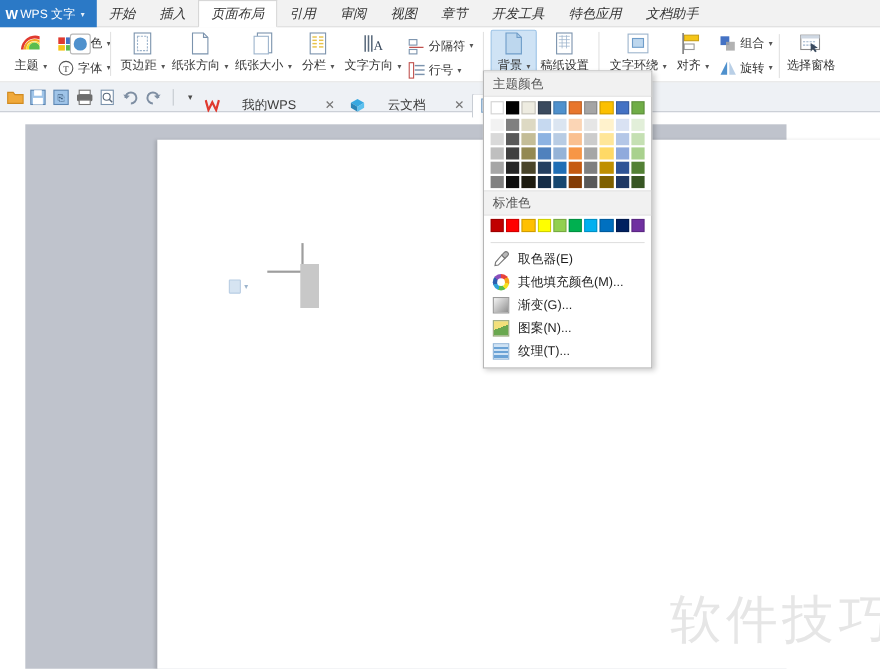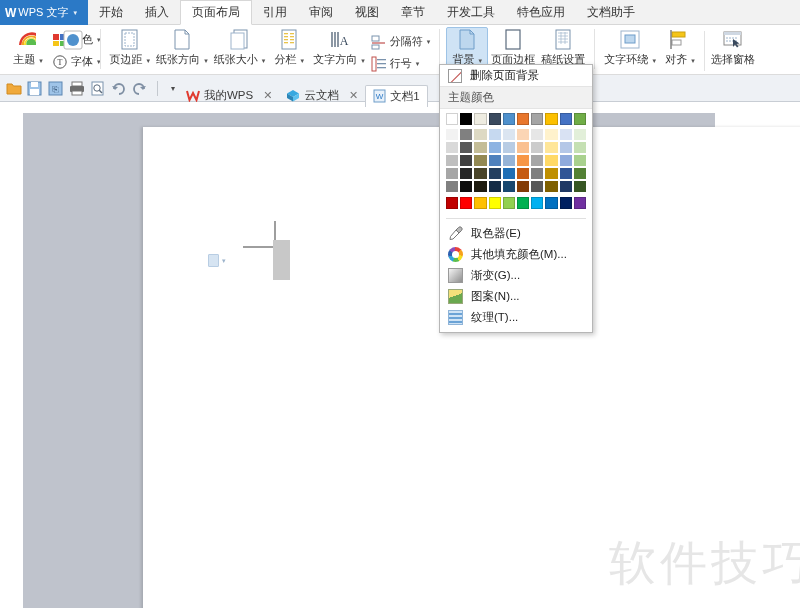--- a/index.html
+++ b/index.html
@@ -21,21 +21,21 @@
   }
   .wps-logo {
     width: 88px; height: 25px; background: #2b79c6;
     display: flex; align-items: center; gap: 3px;
     padding-left: 5px; color: #ffffff; font-size: 11px;
   }
   .wps-logo .w-glyph {
     font-size: 12px; font-weight: bold; letter-spacing: -1px;
   }
   .wps-logo .caret { font-size: 7px; margin-left: 2px; opacity: .9; }
-  .menu-items { display: flex; align-items: flex-start; }
+  .menu-items { display: flex; align-items: flex-start; font-style: italic; }
   .menu-item {
     padding: 0 11px; font-size: 12px; color: #333333;
     display: flex; align-items: center; cursor: default;
     height: 25px;
   }
   .menu-item.active {
     background: #ffffff;
     border-left: 1px solid #d7d7d7;
     border-right: 1px solid #d7d7d7;
     border-top: 1px solid #d7d7d7;
@@ -82,21 +82,21 @@
     position: absolute; left: 0; top: 75px; width: 800px; height: 27px;
     background: #eef1f5; border-bottom: 1px solid #c8cdd4;
     display: flex; align-items: center;
   }
   .qicons { display: flex; align-items: center; gap: 4px; padding-left: 5px; }
   .qi { width: 17px; height: 17px; display: flex; align-items: center; justify-content: center; cursor: default; }
   .qsep { width: 1px; height: 15px; background: #c4c9cf; margin: 0 5px; }
   .qcaret { font-size: 8px; color: #4a4a4a; padding: 0 4px; cursor: default; }
   .doctabs { display: flex; align-items: flex-end; height: 27px; }
   .dtab {
-    display: flex; align-items: center; gap: 4px;
+    display: flex; align-items: center; gap: 20px;
     height: 22px; padding: 0 7px; font-size: 11.5px; color: #3b3b3b;
     cursor: default; position: relative; top: 5px;
   }
   .dtab.active { background: #ffffff; border: 1px solid #c8cdd4; border-bottom: none; border-radius: 2px 2px 0 0; }
   .dtab .x { font-size: 11px; color: #777; margin-left: 6px; cursor: default; }
 
   
   .workspace {
     position: absolute; left: 0; top: 113px; width: 692px; height: 506px;
     background: #bfc3cc;
@@ -374,28 +374,20 @@
         <svg width="22" height="22" viewBox="0 0 22 22">
           <path d="M4 1 H14 L18 5 V20 H4 Z" fill="#bdd7ee" stroke="#6f9dc9"></path>
           <path d="M14 1 V5 H18" fill="none" stroke="#6f9dc9"></path>
         </svg>
       </span>
       <span class="lbl"><span>背景</span> <span class="caretdn">▾</span></span>
     </div>
     <div class="bigbtn">
       <span class="ico ico22">
         <svg width="22" height="22" viewBox="0 0 22 22">
-          <rect x="4" y="1" width="14" height="19" fill="#fff" stroke="#5b6b7d" stroke-width="1.2"></rect>
-        </svg>
-      </span>
-      <span class="lbl">页面边框</span>
-    </div>
-    <div class="bigbtn">
-      <span class="ico ico22">
-        <svg width="22" height="22" viewBox="0 0 22 22">
           <rect x="4" y="1" width="14" height="19" fill="#fff" stroke="#7b93ad"></rect>
           <g stroke="#9db4cc" stroke-width=".7">
             <line x1="6" y1="4" x2="16" y2="4"></line>
               <line x1="6" y1="7" x2="16" y2="7"></line>
             <line x1="6" y1="10" x2="16" y2="10"></line>
               <line x1="6" y1="13" x2="16" y2="13"></line>
             <line x1="9" y1="3" x2="9" y2="15"></line>
               <line x1="13" y1="3" x2="13" y2="15"></line>
           </g>
         </svg>
@@ -419,20 +411,42 @@
     <div class="bigbtn">
       <span class="ico ico22">
         <svg width="22" height="22" viewBox="0 0 22 22">
           <rect x="3" y="3" width="13" height="5" fill="#f5c518" stroke="#c9a013"></rect>
           <rect x="3" y="11" width="9" height="5" fill="#fff" stroke="#9a9a9a"></rect>
           <line x1="2" y1="1" x2="2" y2="20" stroke="#6f6f6f" stroke-width="1.3"></line>
         </svg>
       </span>
       <span class="lbl"><span>对齐</span> <span class="caretdn">▾</span></span>
     </div>
+    <div class="col2">
+      <div class="smallbtn">
+        <span class="ico ico16">
+          <svg width="16" height="16" viewBox="0 0 16 16">
+            <rect x="1" y="1" width="8" height="8" fill="#4472c4"></rect>
+            <rect x="6" y="6" width="8" height="8" fill="#a5a5a5" opacity=".85"></rect>
+          </svg>
+        </span>
+        <span class="lbl">组合</span>
+        <span class="caretdn">▾</span>
+      </div>
+      <div class="smallbtn">
+        <span class="ico ico16">
+          <svg width="16" height="16" viewBox="0 0 16 16">
+            <path d="M7 2 L7 14 L1 14 Z" fill="#4f91cd"></path>
+            <path d="M9 2 L9 14 L15 14 Z" fill="#b9cfe6"></path>
+          </svg>
+        </span>
+        <span class="lbl">旋转</span>
+        <span class="caretdn">▾</span>
+      </div>
+    </div>
 
     <div class="rsep"></div>
 
     <div class="bigbtn">
       <span class="ico ico22">
         <svg width="22" height="22" viewBox="0 0 22 22">
           <rect x="2" y="3" width="17" height="13" fill="#fff" stroke="#8a8a8a"></rect>
           <rect x="2" y="3" width="17" height="3" fill="#cfd8e3"></rect>
           <g stroke="#9db4cc" stroke-dasharray="2 1">
               <line x1="4" y1="9" x2="16" y2="9"></line>
@@ -538,24 +552,20 @@
     </div>
     <div class="obj-vline"></div>
     <div class="obj-hline"></div>
     <div class="obj-box"></div>
     <div class="wm">软件技巧</div>
   </div>
 </div>
 
 <div class="dropdown">
 
-  <div class="dd-row">
-    <span class="noback-ico"></span>
-    <span>删除页面背景</span>
-  </div>
 
   <div class="dd-hdr">主题颜色</div>
 
   <div class="swatch-area">
     <div class="sw-row" id="themeBase">
         <div class="sw" style="background: rgb(255, 255, 255);"></div>
         <div class="sw" style="background: rgb(0, 0, 0);"></div>
         <div class="sw" style="background: rgb(238, 236, 225);"></div>
         <div class="sw" style="background: rgb(58, 74, 94);"></div>
         <div class="sw" style="background: rgb(79, 145, 205);"></div>
@@ -622,20 +632,21 @@
           <div class="sw v" style="background: rgb(23, 71, 111);"></div>
           <div class="sw v" style="background: rgb(131, 60, 6);"></div>
           <div class="sw v" style="background: rgb(89, 89, 89);"></div>
           <div class="sw v" style="background: rgb(127, 96, 0);"></div>
           <div class="sw v" style="background: rgb(31, 56, 100);"></div>
           <div class="sw v" style="background: rgb(55, 86, 35);"></div>
         </div>
       </div>
   </div>
 
+  <div class="dd-hdr">标准色</div>
 
   <div class="std-area">
     <div class="sw-row" id="stdRow">
         <div class="sw" style="background: rgb(192, 0, 0);"></div>
         <div class="sw" style="background: rgb(255, 0, 0);"></div>
         <div class="sw" style="background: rgb(255, 192, 0);"></div>
         <div class="sw" style="background: rgb(255, 255, 0);"></div>
         <div class="sw" style="background: rgb(146, 208, 80);"></div>
         <div class="sw" style="background: rgb(0, 176, 80);"></div>
         <div class="sw" style="background: rgb(0, 176, 240);"></div>

